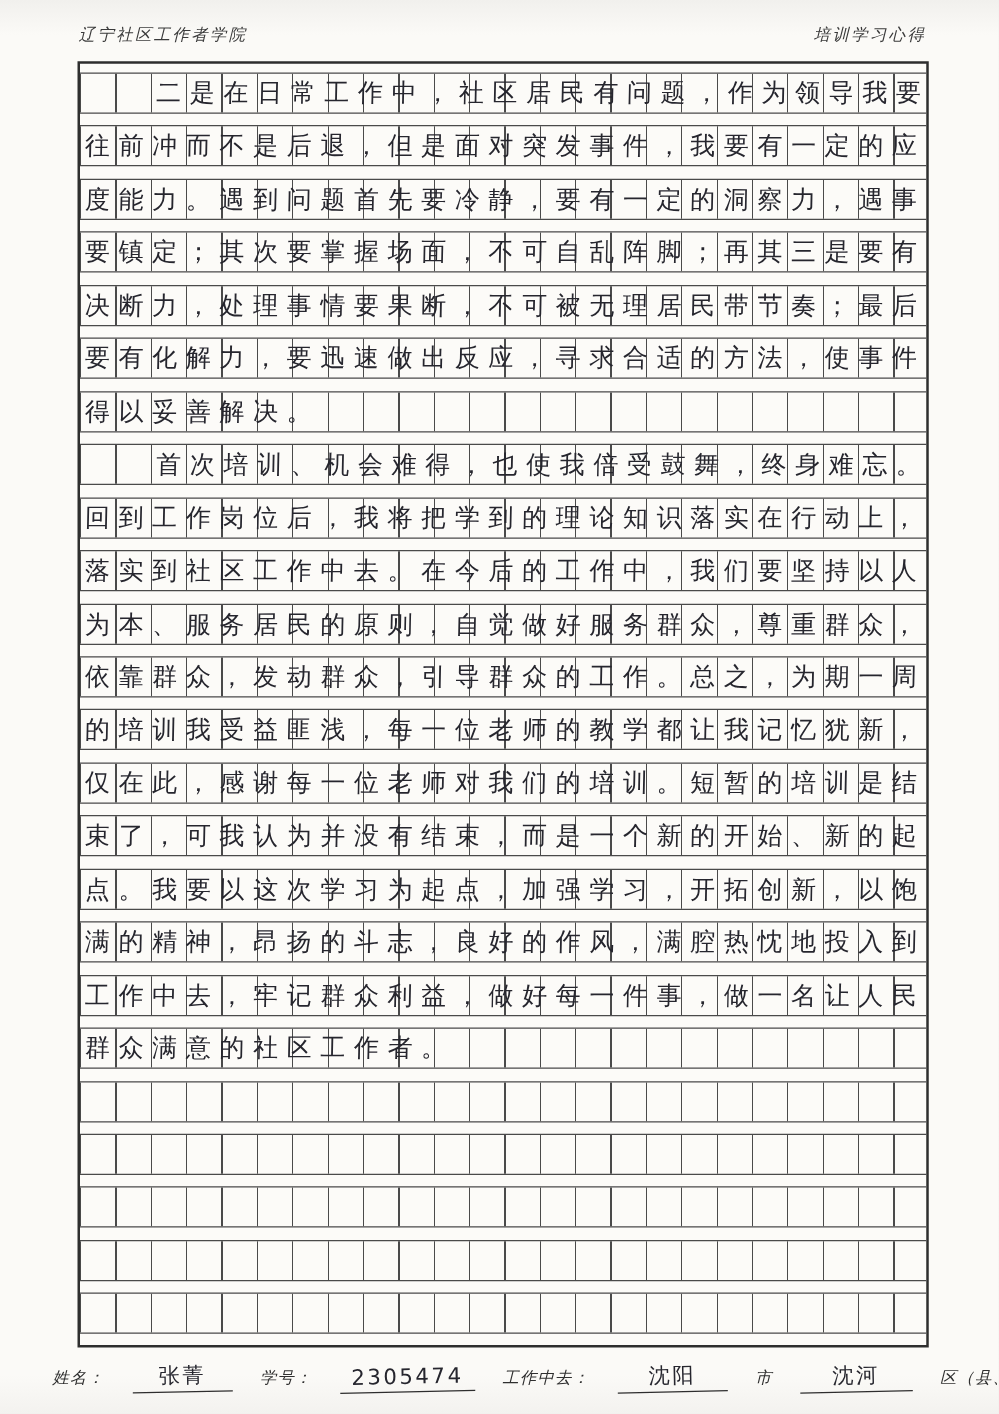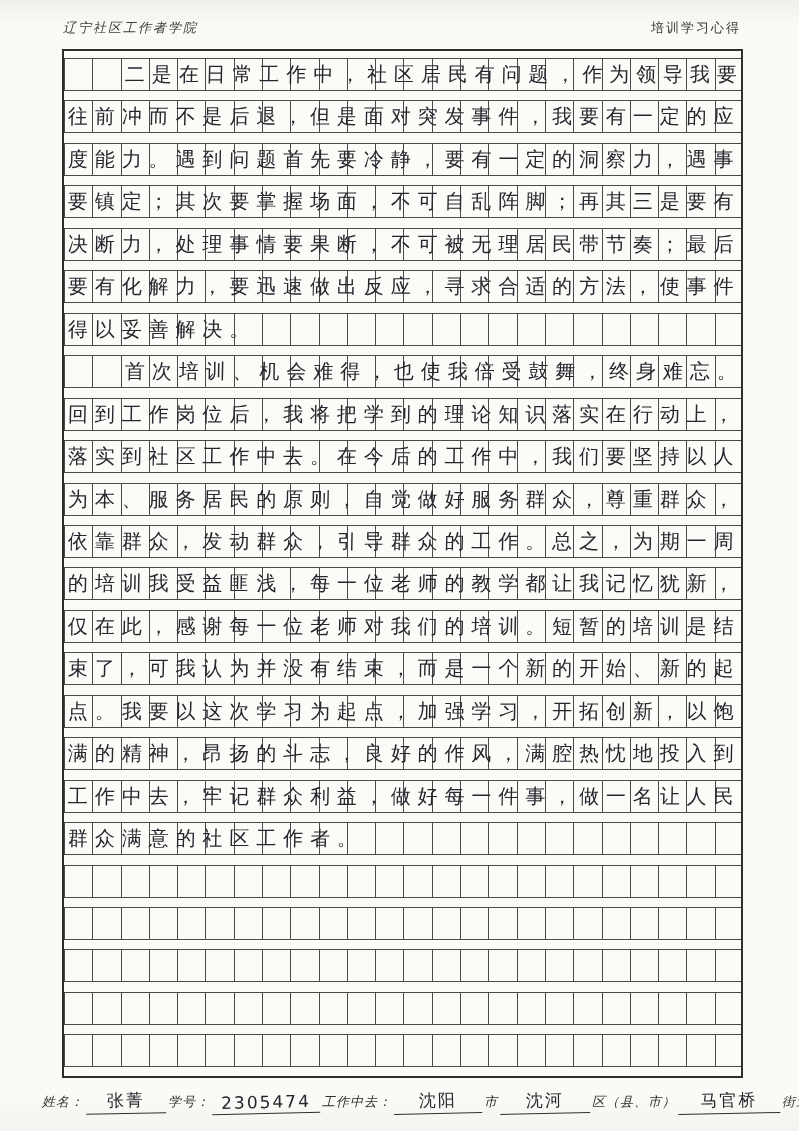--- a/index.html
+++ b/index.html
@@ -14,21 +14,21 @@
   }
   
   .hdr-left{
     position:absolute;left:63px;top:19px;
     font-family:"DejaVu Serif",serif;font-size:13px;color:#3a3a3a;
     letter-spacing:2px;font-style:italic;
   }
   .hdr-right{
     position:absolute;right:58px;top:19px;
     font-family:"DejaVu Serif",serif;font-size:13px;color:#3a3a3a;
-    letter-spacing:2px;
+    letter-spacing:2px;font-style:italic;
   }
   
   .sheet{
     position:absolute;left:62px;top:49px;width:681px;height:1029px;
     border:2px solid #2e2e2e;box-sizing:border-box;background:#fcfbf8;
   }
   .grid-row{
     position:absolute;left:0;width:100%;height:33px;box-sizing:border-box;
     border-top:1px solid #4a4a4a;border-bottom:1px solid #4a4a4a;
     background:repeating-linear-gradient(90deg,#4a4a4a 0 1px,transparent 1px 28.29px);
@@ -36,21 +36,21 @@
   .essay-line{
     position:absolute;left:0;width:100%;height:33px;line-height:33px;
     padding-left:4px;box-sizing:border-box;white-space:nowrap;
     font-size:20px;letter-spacing:6.9px;color:#26262e;
     transform:skewX(-1.2deg);
   }
   .essay-line.indent{padding-left:61px;}
   
   .footer{
     position:absolute;left:40px;top:1080px;width:740px;height:34px;
-    display:flex;align-items:flex-end;white-space:nowrap;
+    display:flex;align-items:flex-end;white-space:nowrap;gap:20px;
   }
   .f-label{
     font-family:"DejaVu Serif",serif;font-size:13px;color:#2f2f2f;
     padding:0 2px 3px 2px;font-style:italic;letter-spacing:1px;
   }
   .f-value{
     font-size:17px;color:#26262e;text-align:center;
     border-bottom:1.4px solid #2e2e2e;padding:0 4px 1px 4px;
     transform:rotate(-1.2deg);letter-spacing:2px;
   }

